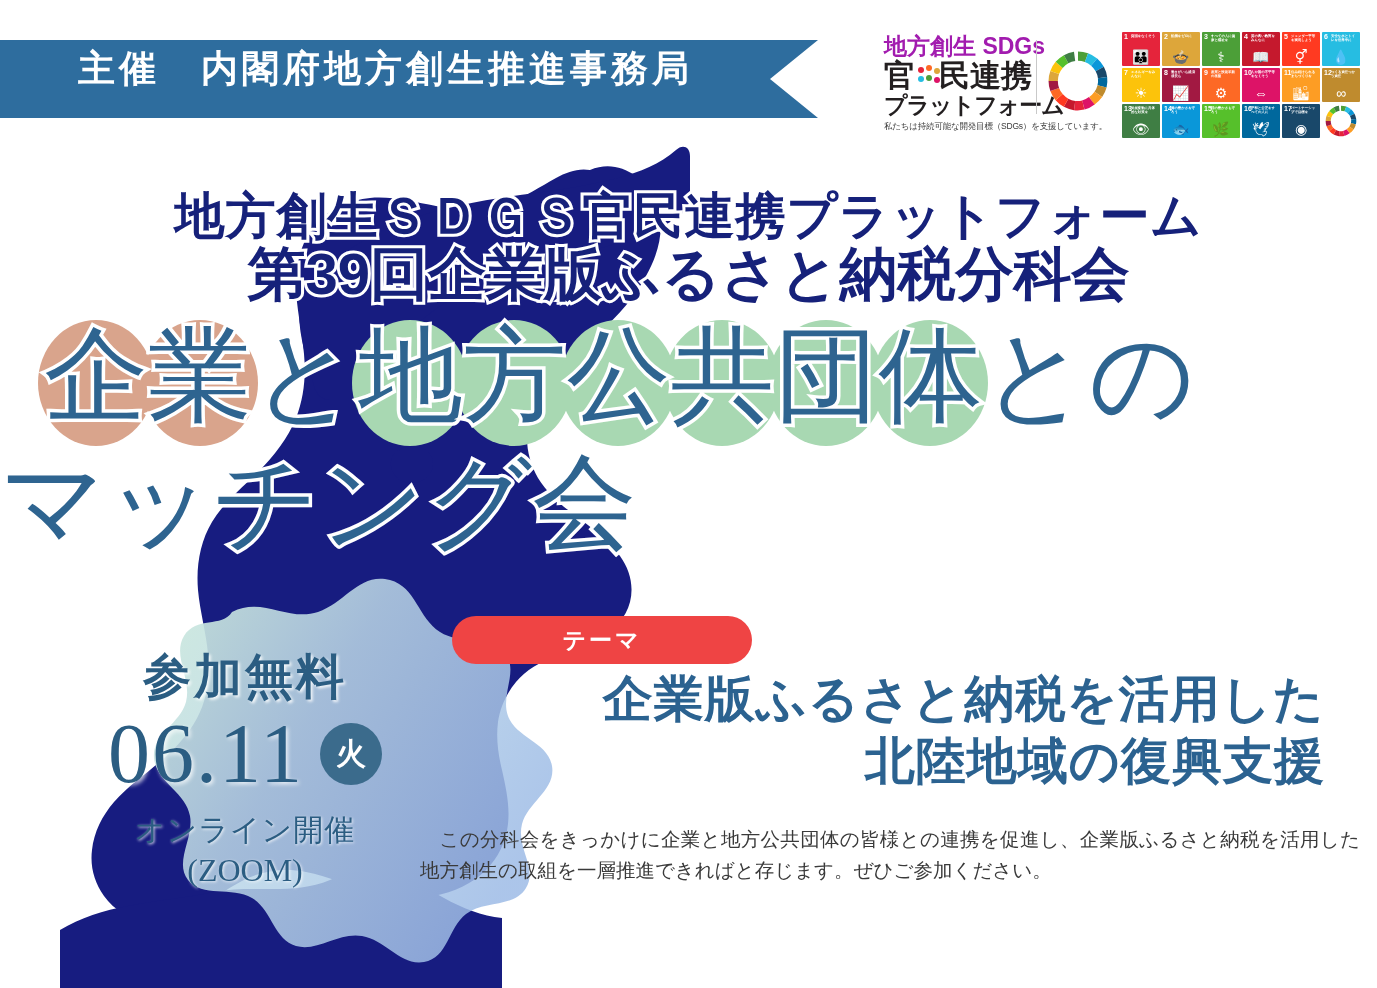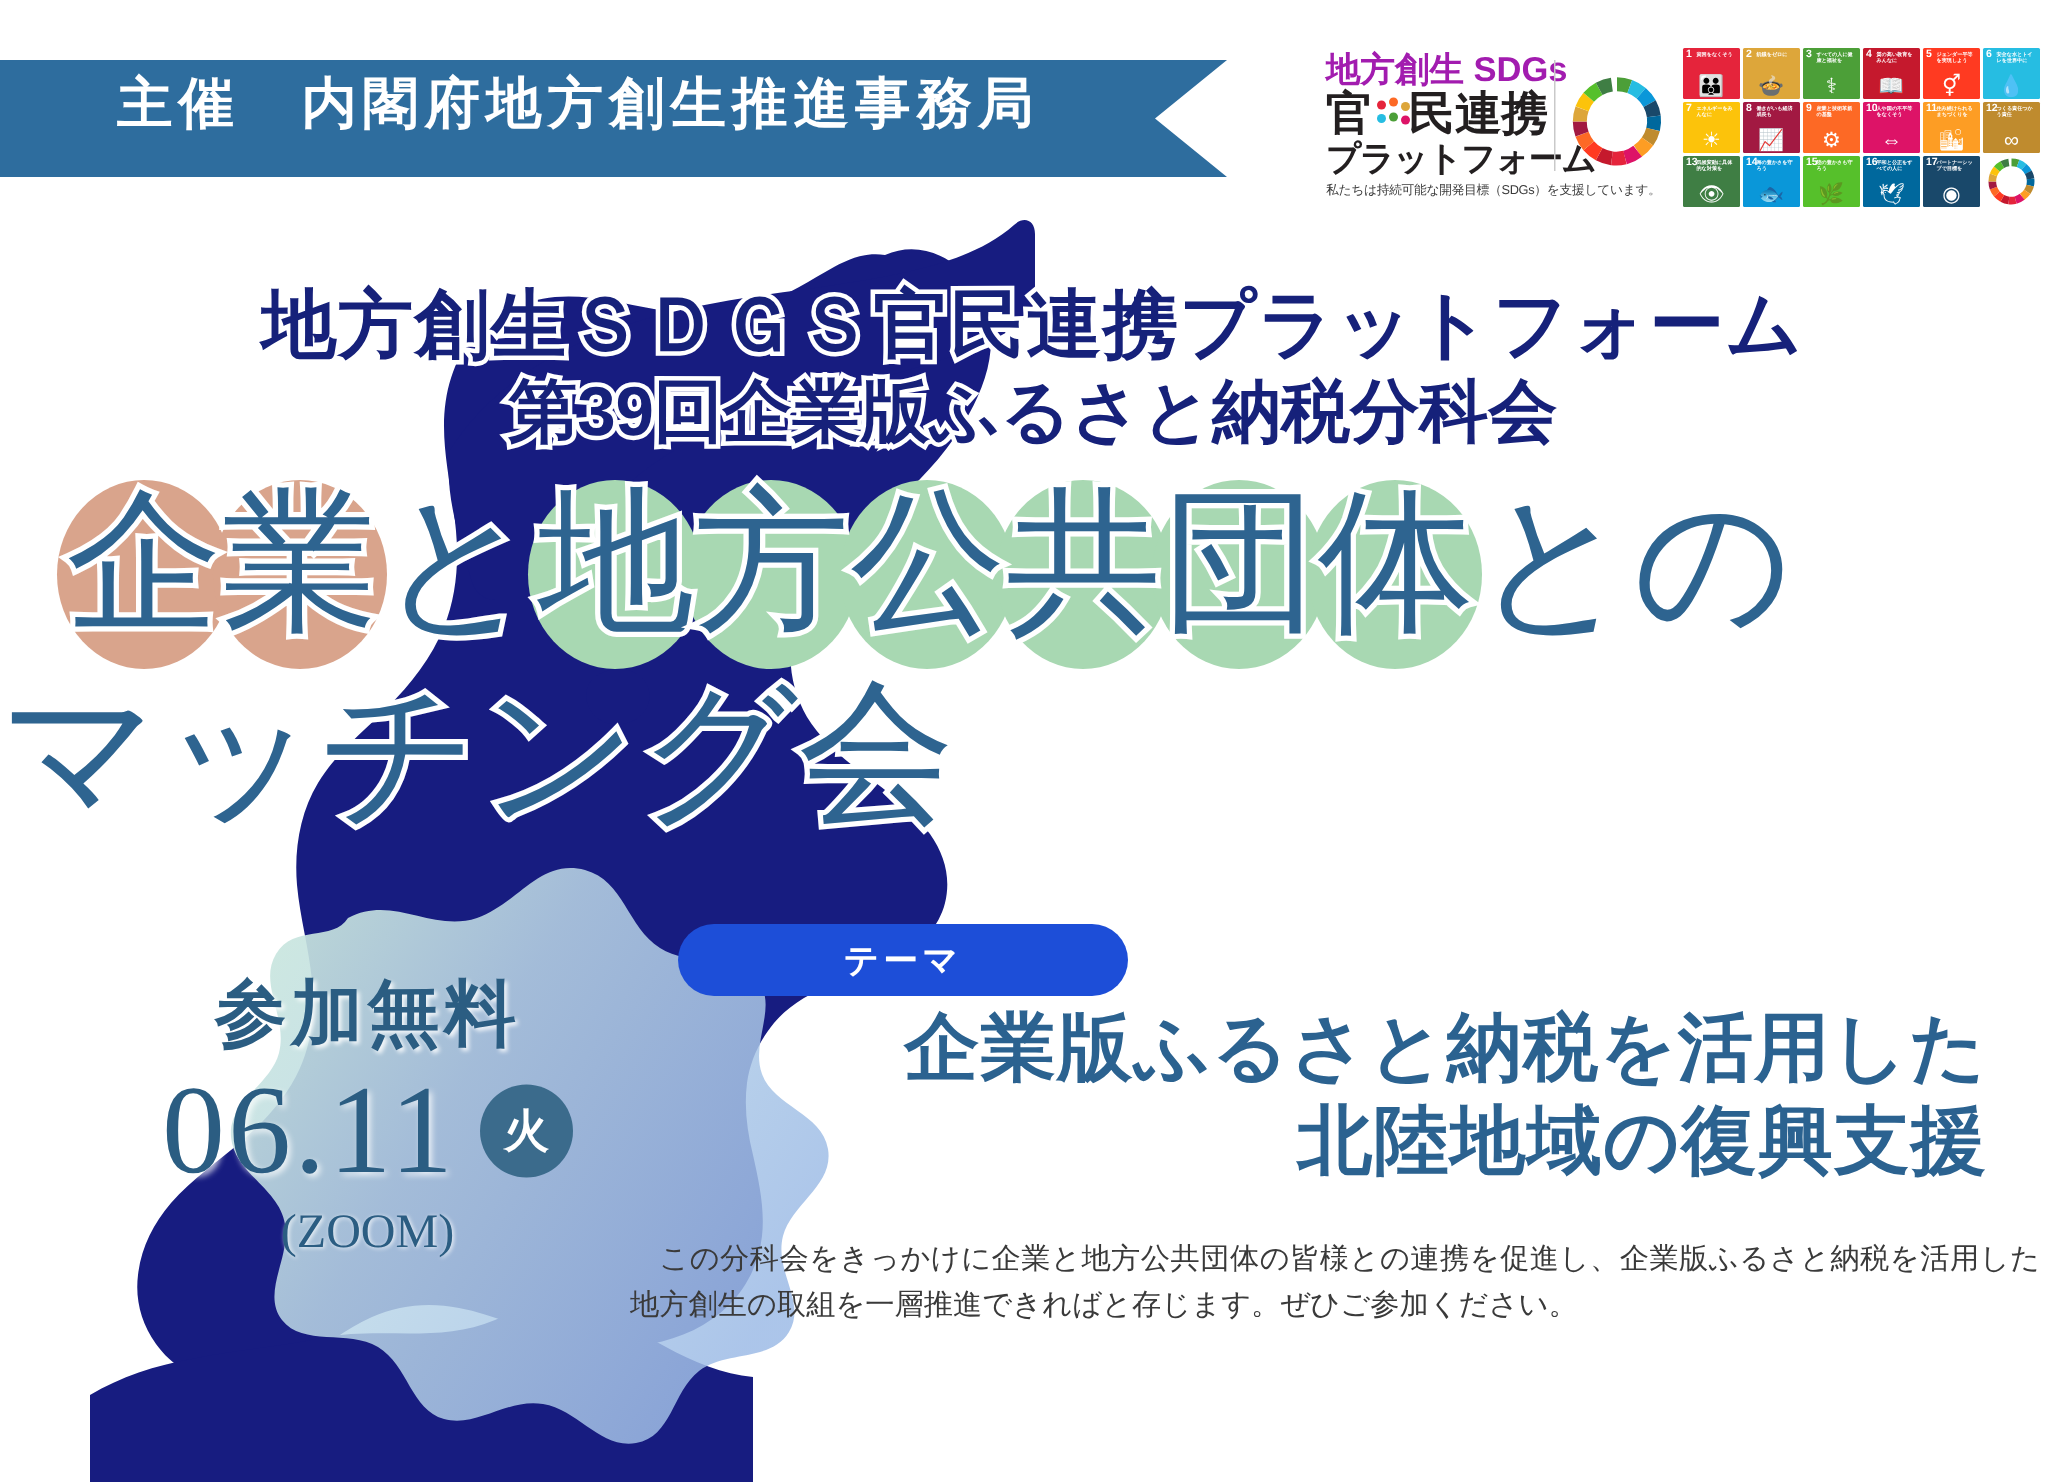--- a/index.html
+++ b/index.html
@@ -51,21 +51,21 @@
   .sdg-tile .gly{position:absolute;left:0;right:0;bottom:2px;text-align:center;color:#fff;font-size:14px;line-height:14px;}
   .sdg-wheel-cell{display:flex;align-items:center;justify-content:center;}
 
   
   .main-title{
     position:absolute;left:0;top:186px;width:1377px;text-align:center;z-index:5;
     color:#16217a;font-weight:700;
   }
   .mt-line1{font-size:50px;line-height:60px;letter-spacing:1px;
     -webkit-text-stroke:6px #ffffff;paint-order:stroke fill;}
-  .mt-line2{font-size:46px;line-height:56px;letter-spacing:0px;
+  .mt-line2{font-size:58px;line-height:56px;letter-spacing:0px;
     -webkit-text-stroke:6px #ffffff;paint-order:stroke fill;text-align:center;}
 
   
   .headline{position:absolute;left:0;top:318px;width:1377px;z-index:5;
     font-family:"Liberation Serif","DejaVu Serif",serif;color:#2e6490;}
   .hl-row{position:relative;white-space:nowrap;}
   .hl-row1{padding-left:44px;font-size:104px;line-height:130px;font-family:Liberation Mono, monospace;}
   .hl-row2{font-size:104px;line-height:126px;margin-top:-8px;}
   .hl-ch{position:relative;display:inline-block;}
   .hl-ch .bg{position:absolute;left:50%;top:50%;transform:translate(-50%,-50%);
@@ -390,36 +390,37 @@
   <div class="main-title">
     <div class="mt-line1" style="color: rgb(22, 33, 122);">地方創生ＳＤＧＳ官民連携プラットフォーム</div>
     <div class="mt-line2" style="color: rgb(22, 33, 122);">第39回企業版ふるさと納税分科会</div>
   </div>
 
   <div class="headline" style="color: rgb(46, 100, 144);">
     <div class="hl-row hl-row1"><span class="hl-ch"><span class="bg" style="background: rgb(217, 164, 140);"></span><span class="gl">企</span></span><span class="hl-ch"><span class="bg" style="background: rgb(217, 164, 140);"></span><span class="gl">業</span></span><span class="hl-ch"><span class="gl">と</span></span><span class="hl-ch"><span class="bg" style="background: rgb(168, 216, 178);"></span><span class="gl">地</span></span><span class="hl-ch"><span class="bg" style="background: rgb(168, 216, 178);"></span><span class="gl">方</span></span><span class="hl-ch"><span class="bg" style="background: rgb(168, 216, 178);"></span><span class="gl">公</span></span><span class="hl-ch"><span class="bg" style="background: rgb(168, 216, 178);"></span><span class="gl">共</span></span><span class="hl-ch"><span class="bg" style="background: rgb(168, 216, 178);"></span><span class="gl">団</span></span><span class="hl-ch"><span class="bg" style="background: rgb(168, 216, 178);"></span><span class="gl">体</span></span><span class="hl-ch"><span class="gl">と</span></span><span class="hl-ch"><span class="gl">の</span></span></div>
     <div class="hl-row hl-row2"><span class="hl-ch"><span class="gl">マ</span></span><span class="hl-ch"><span class="gl">ッ</span></span><span class="hl-ch"><span class="gl">チ</span></span><span class="hl-ch"><span class="gl">ン</span></span><span class="hl-ch"><span class="gl">グ</span></span><span class="hl-ch"><span class="gl">会</span></span></div>
   </div>
 
-  <div class="theme-badge" style="background: #1d4ed8;">
+  <div class="theme-badge" style="background: #ef4444;">
     <span>テーマ</span>
   </div>
   <div class="theme-lines" style="color: rgb(43, 98, 144);">
     <div class="theme-l">企業版ふるさと納税を活用した</div>
     <div class="theme-l">北陸地域の復興支援</div>
   </div>
 
   <div class="datebox" style="color: rgb(43, 93, 130);">
     <div class="d-free">参加無料</div>
     <div class="d-date-row">
       <span class="d-date">06.11</span>
       <span class="d-dow" style="background: rgb(59, 107, 140);">
           <span>火</span>
         </span>
     </div>
+    <div class="d-online">オンライン開催</div>
     <div class="d-zoom">(ZOOM)</div>
   </div>
 
   <div class="body-text">
     <p>この分科会をきっかけに企業と地方公共団体の皆様との連携を促進し、企業版ふるさと納税を活用した地方創生の取組を一層推進できればと存じます。ぜひご参加ください。</p>
   </div>
 
 </div>
 
 </body></html>

